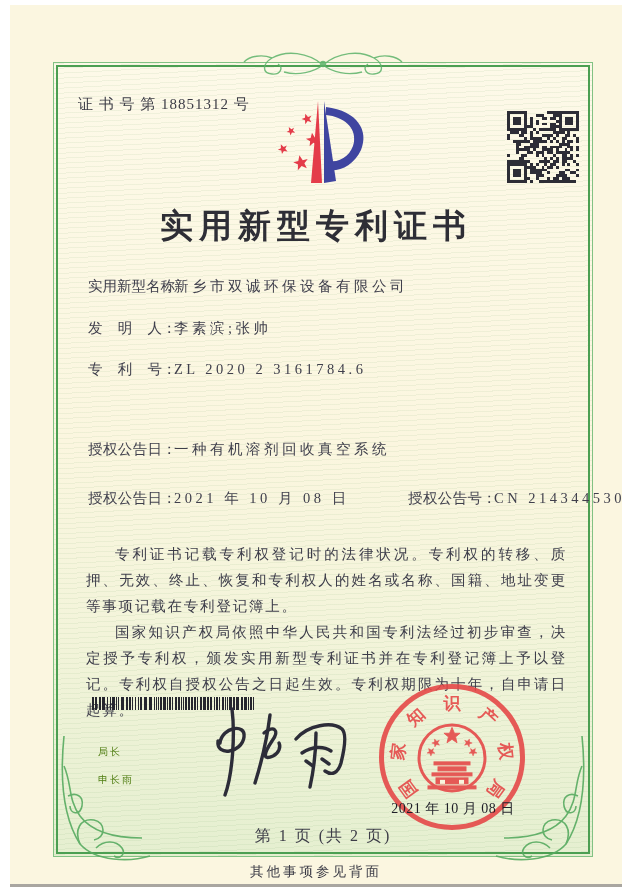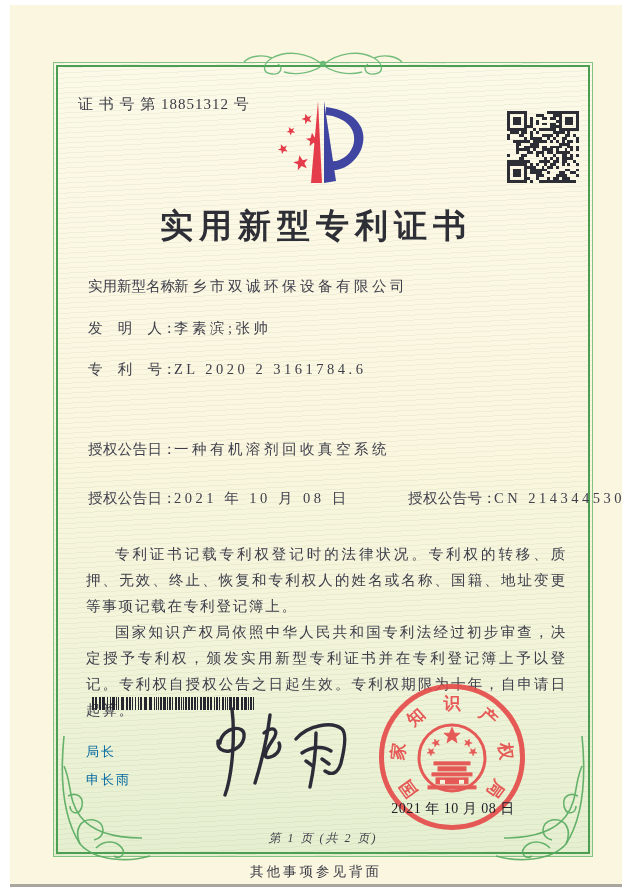--- a/index.html
+++ b/index.html
@@ -26,30 +26,30 @@
   .row{position:absolute;left:78px;white-space:nowrap;font-size:14.5px;color:#3f3f4c;}
   .flabel{display:inline-block;width:74px;text-align:justify;text-align-last:justify;vertical-align:bottom;}
   .fcolon{display:inline-block;width:12px;}
   .fvalue{letter-spacing:3.5px;}
   .grant2{position:absolute;left:320px;top:0;white-space:nowrap;}
   .paras{position:absolute;left:76px;top:536px;width:481px;font-size:14.5px;line-height:26px;
          color:#3d3d4a;text-align:justify;letter-spacing:1.8px;}
   .paras p{margin:0;text-indent:2em;}
   .barcode{position:absolute;left:82px;top:692px;width:166px;height:13px;display:flex;}
   .barcode .bar{background:#26262e;height:100%;}
-  .signer{position:absolute;left:76px;top:733px;font-size:13px;color:#0369a1;letter-spacing:2px;line-height:28px;}
+  .signer{position:absolute;left:88px;top:733px;font-size:10px;color:#4d7c0f;letter-spacing:2px;line-height:28px;}
   .signature{position:absolute;left:190px;top:698px;width:158px;height:104px;}
   .seal{position:absolute;left:367px;top:677px;width:150px;height:150px;opacity:0.88;}
   .seal-ring{position:absolute;inset:2px;border-radius:50%;border:5px solid #e54545;}
   .seal-char{position:absolute;left:50%;top:50%;font-size:17px;font-weight:700;color:#e54545;}
   .seal-emblem{position:absolute;left:50%;top:50%;transform:translate(-50%,-47%);}
   .seal-date{position:absolute;left:363px;top:795px;width:160px;text-align:center;
              font-size:14px;color:#1f1f28;letter-spacing:0.5px;z-index:5;}
   .page-num{position:absolute;left:0;bottom:9px;width:100%;text-align:center;
-            font-size:12px;color:#3d3d48;letter-spacing:2px;font-style:italic;}
+            font-size:16px;color:#3d3d48;letter-spacing:2px;}
   .back-note{position:absolute;left:0;top:858px;width:100%;text-align:center;
              font-size:13.5px;color:#3a3a44;letter-spacing:3px;}
   .orn-top{position:absolute;left:50%;top:-17px;transform:translateX(-50%);}
   .orn-bl{position:absolute;left:-8px;bottom:-10px;}
   .orn-br{position:absolute;right:-8px;bottom:-10px;transform:scaleX(-1);}
 </style>
 </head>
 <body>
 
 <div class="page">

